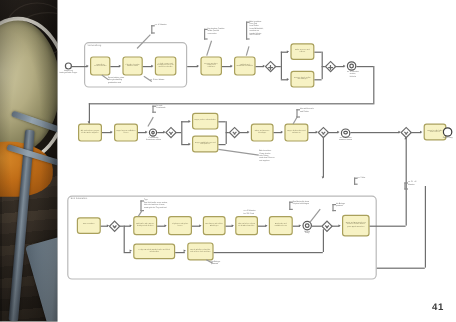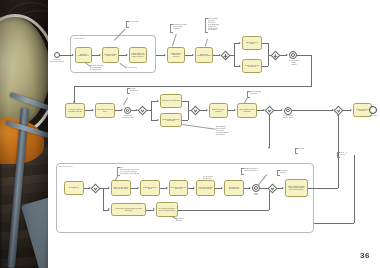--- a/index.html
+++ b/index.html
@@ -426,14 +426,14 @@
 
     <div class="note" style="left:292px;top:152px;width:20px;">ca. 30 - 40
 Minuten</div>
     <div class="note-br" style="left:289px;top:152px;width:2px;height:4px;"></div>
 
     <div class="note" style="left:128px;top:218px;width:20px;">Als Beilage
 passend</div>
     <div class="leader" style="left:124px;top:216px;width:6px;transform:rotate(28deg);"></div>
   </div>
 
-  <div id="pageno">36</div>
+  <div id="pageno">41</div>
 </div>
 
 </body></html>

